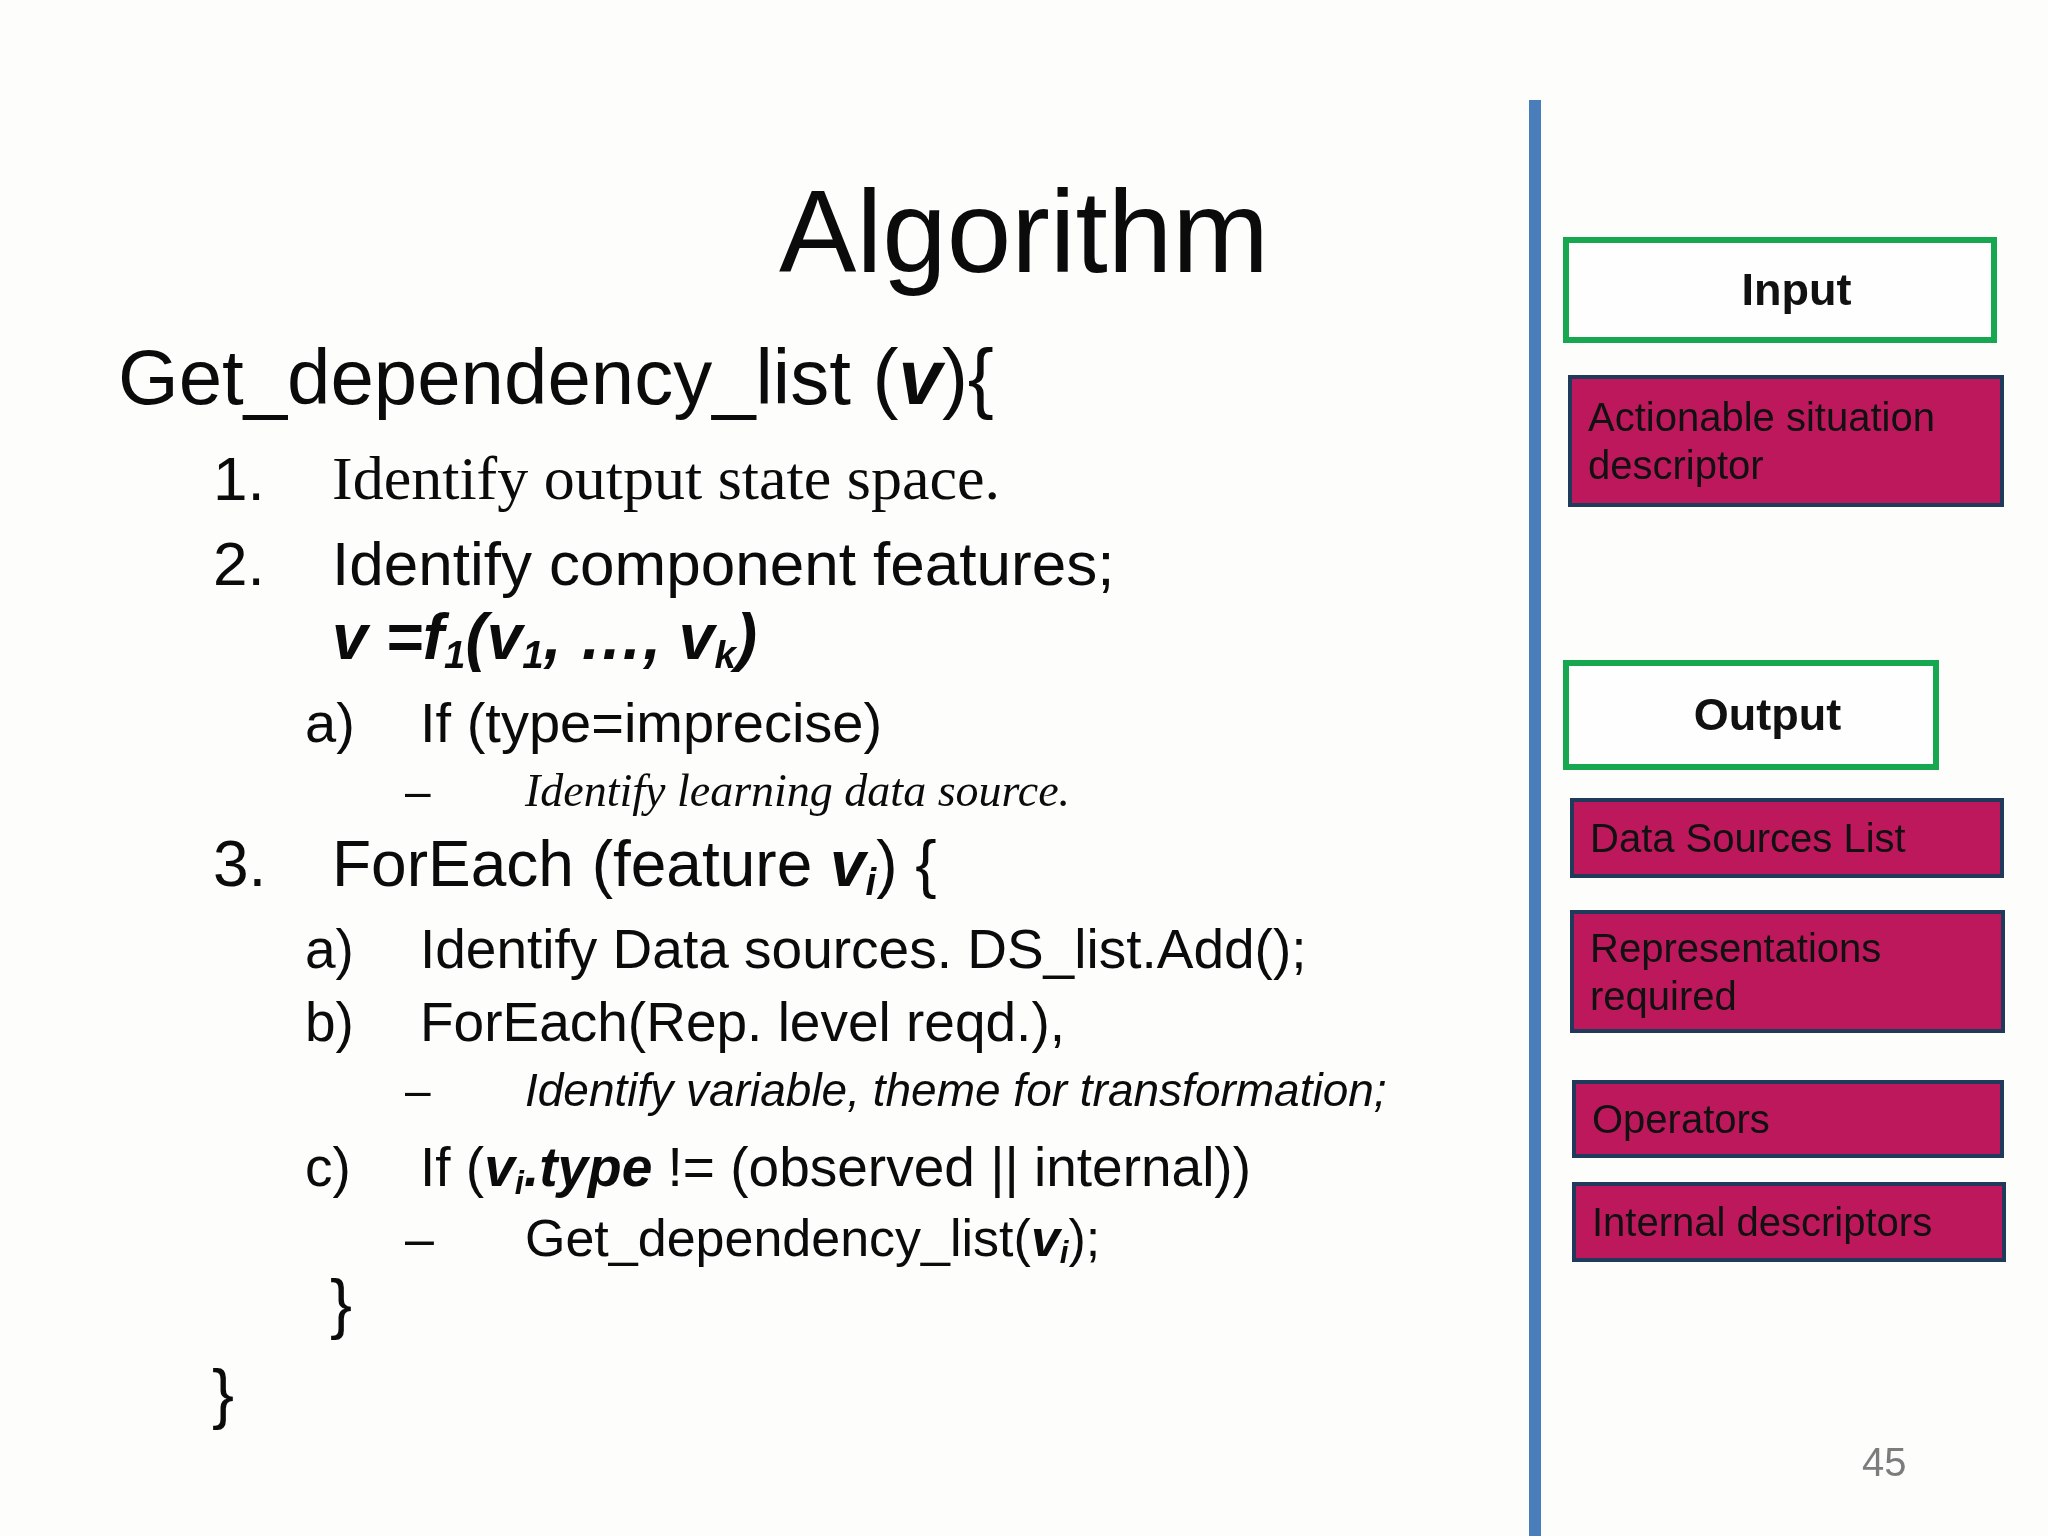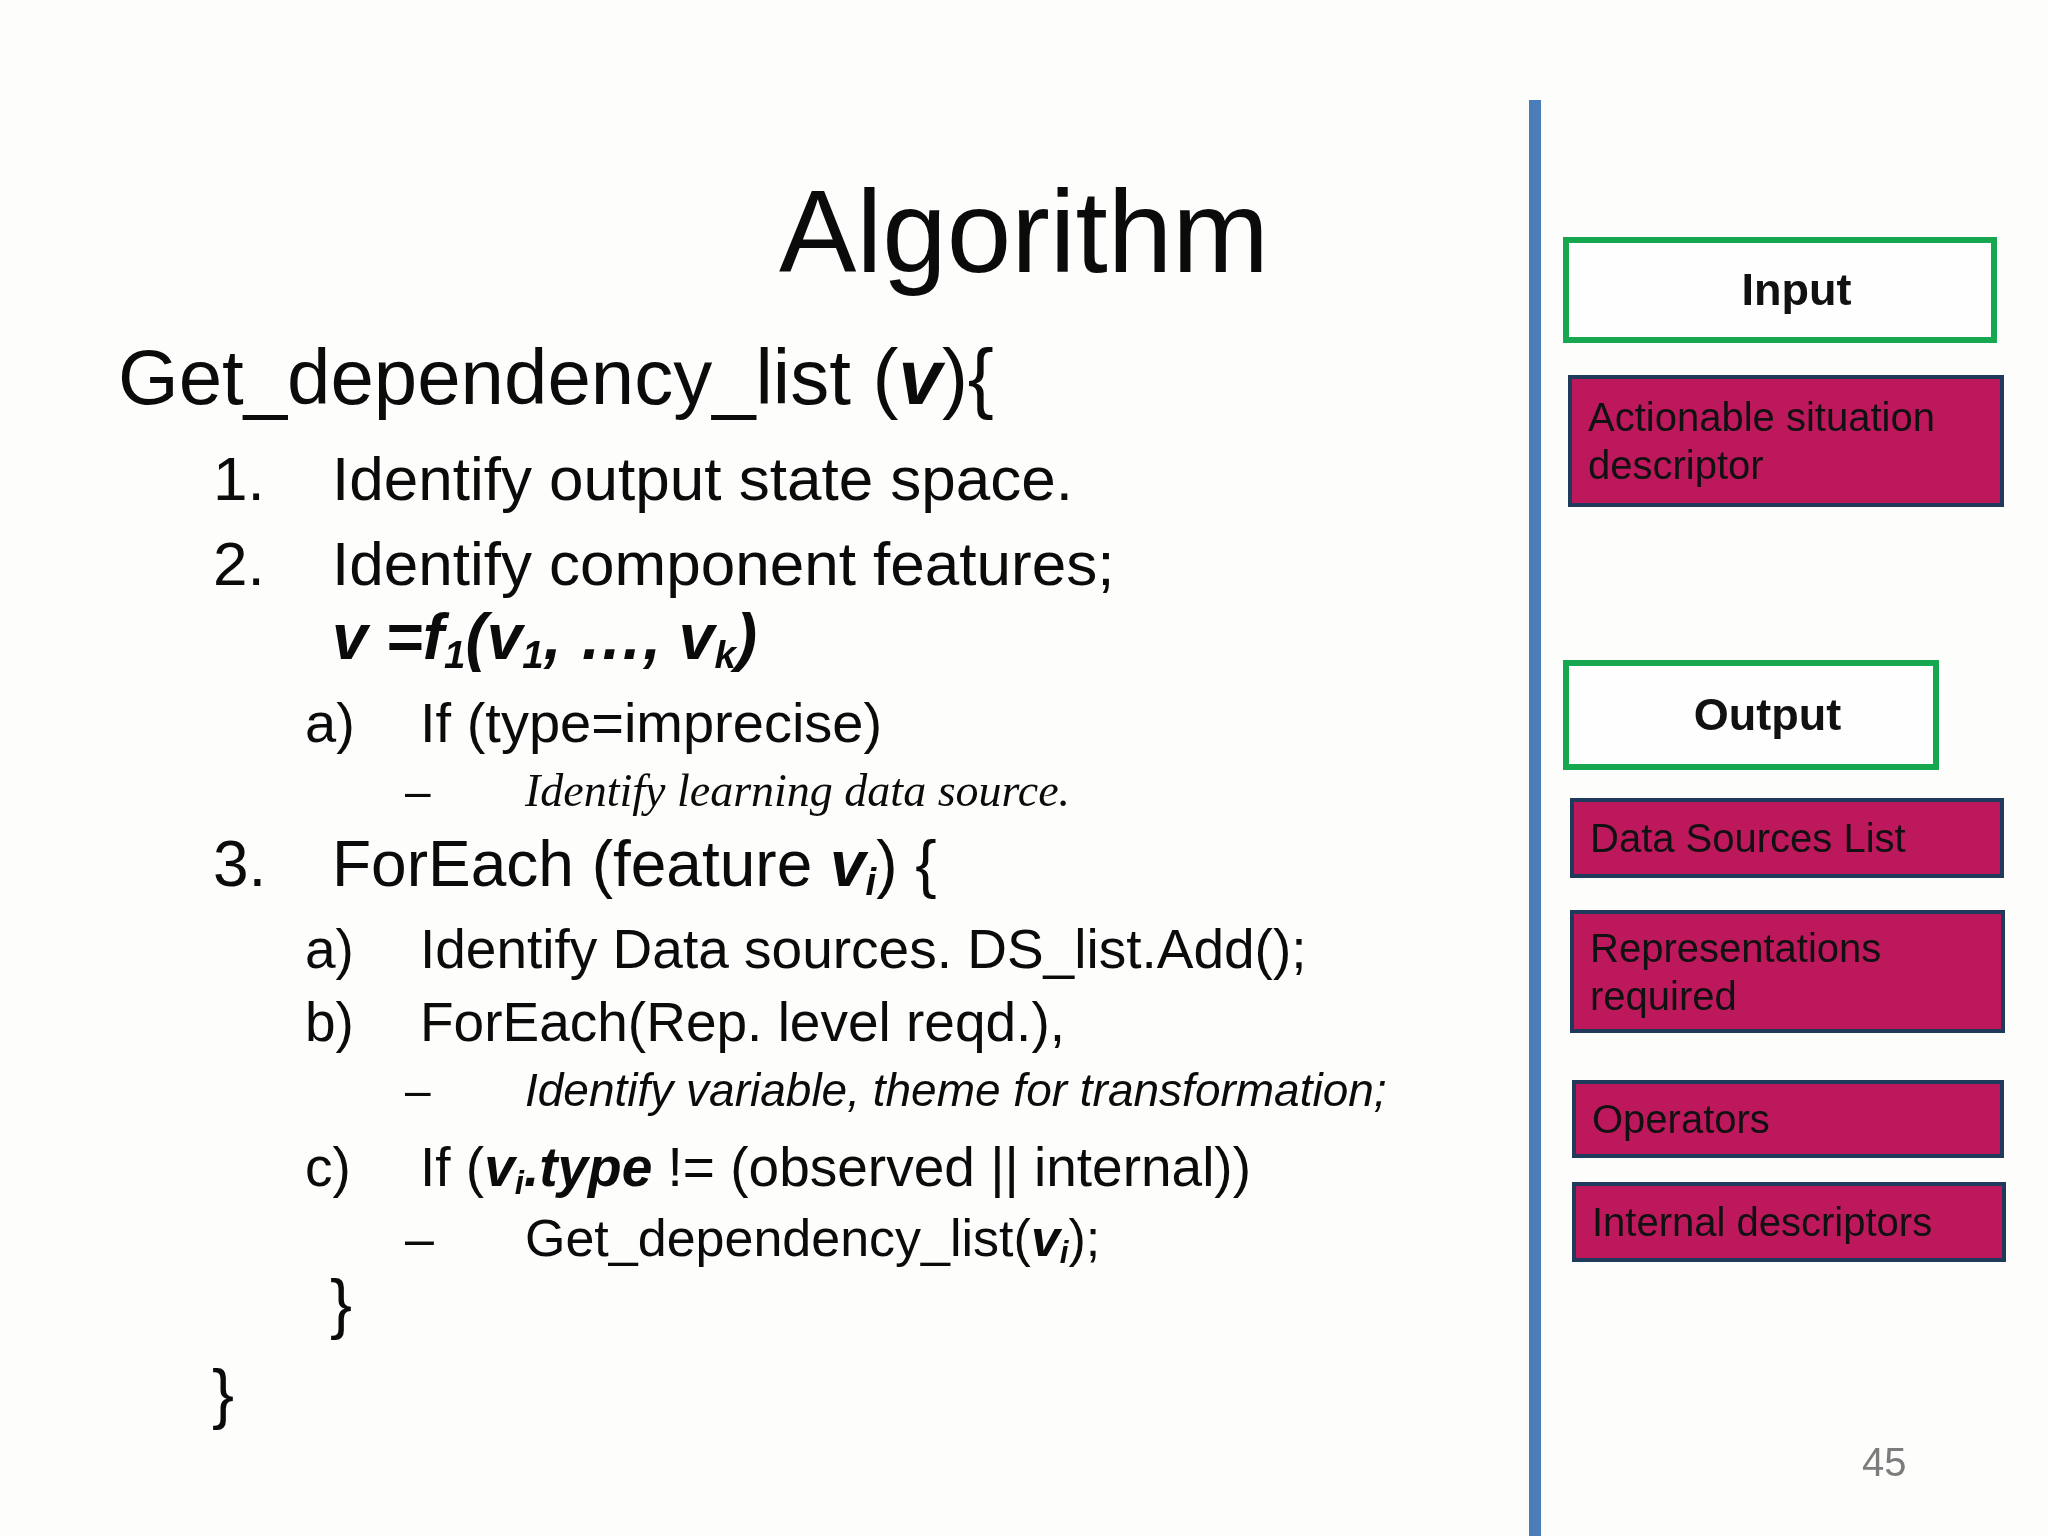--- a/index.html
+++ b/index.html
@@ -37,21 +37,21 @@
 <div class="slide">
 
   <h1 class="title">Algorithm</h1>
 
   <div class="line" style="top:332px; font-size:78px;">
     <span class="txt" style="left:118px;"><span>Get_dependency_list (</span><span class="bi">v</span><span>){</span></span>
   </div>
 
   <div class="line" style="top:443px; font-size:62px;">
     <span class="marker" style="left:213px;">1.</span>
-    <span class="txt" style="left:332px;">Identify output state space.</span>
+    <span class="txt" style="left:332px;font-family:Liberation Serif, serif;">Identify output state space.</span>
   </div>
 
   <div class="line" style="top:528px; font-size:62px;">
     <span class="marker" style="left:213px;">2.</span>
     <span class="txt" style="left:332px;">Identify component features;</span>
   </div>
 
   <div class="line" style="top:600px; font-size:64px;">
     <span class="txt bi" style="left:332px;"><span>v =f</span><span class="sub">1</span><span>(v</span><span class="sub">1</span><span>, …, v</span><span class="sub">k</span><span>)</span></span>
   </div>

